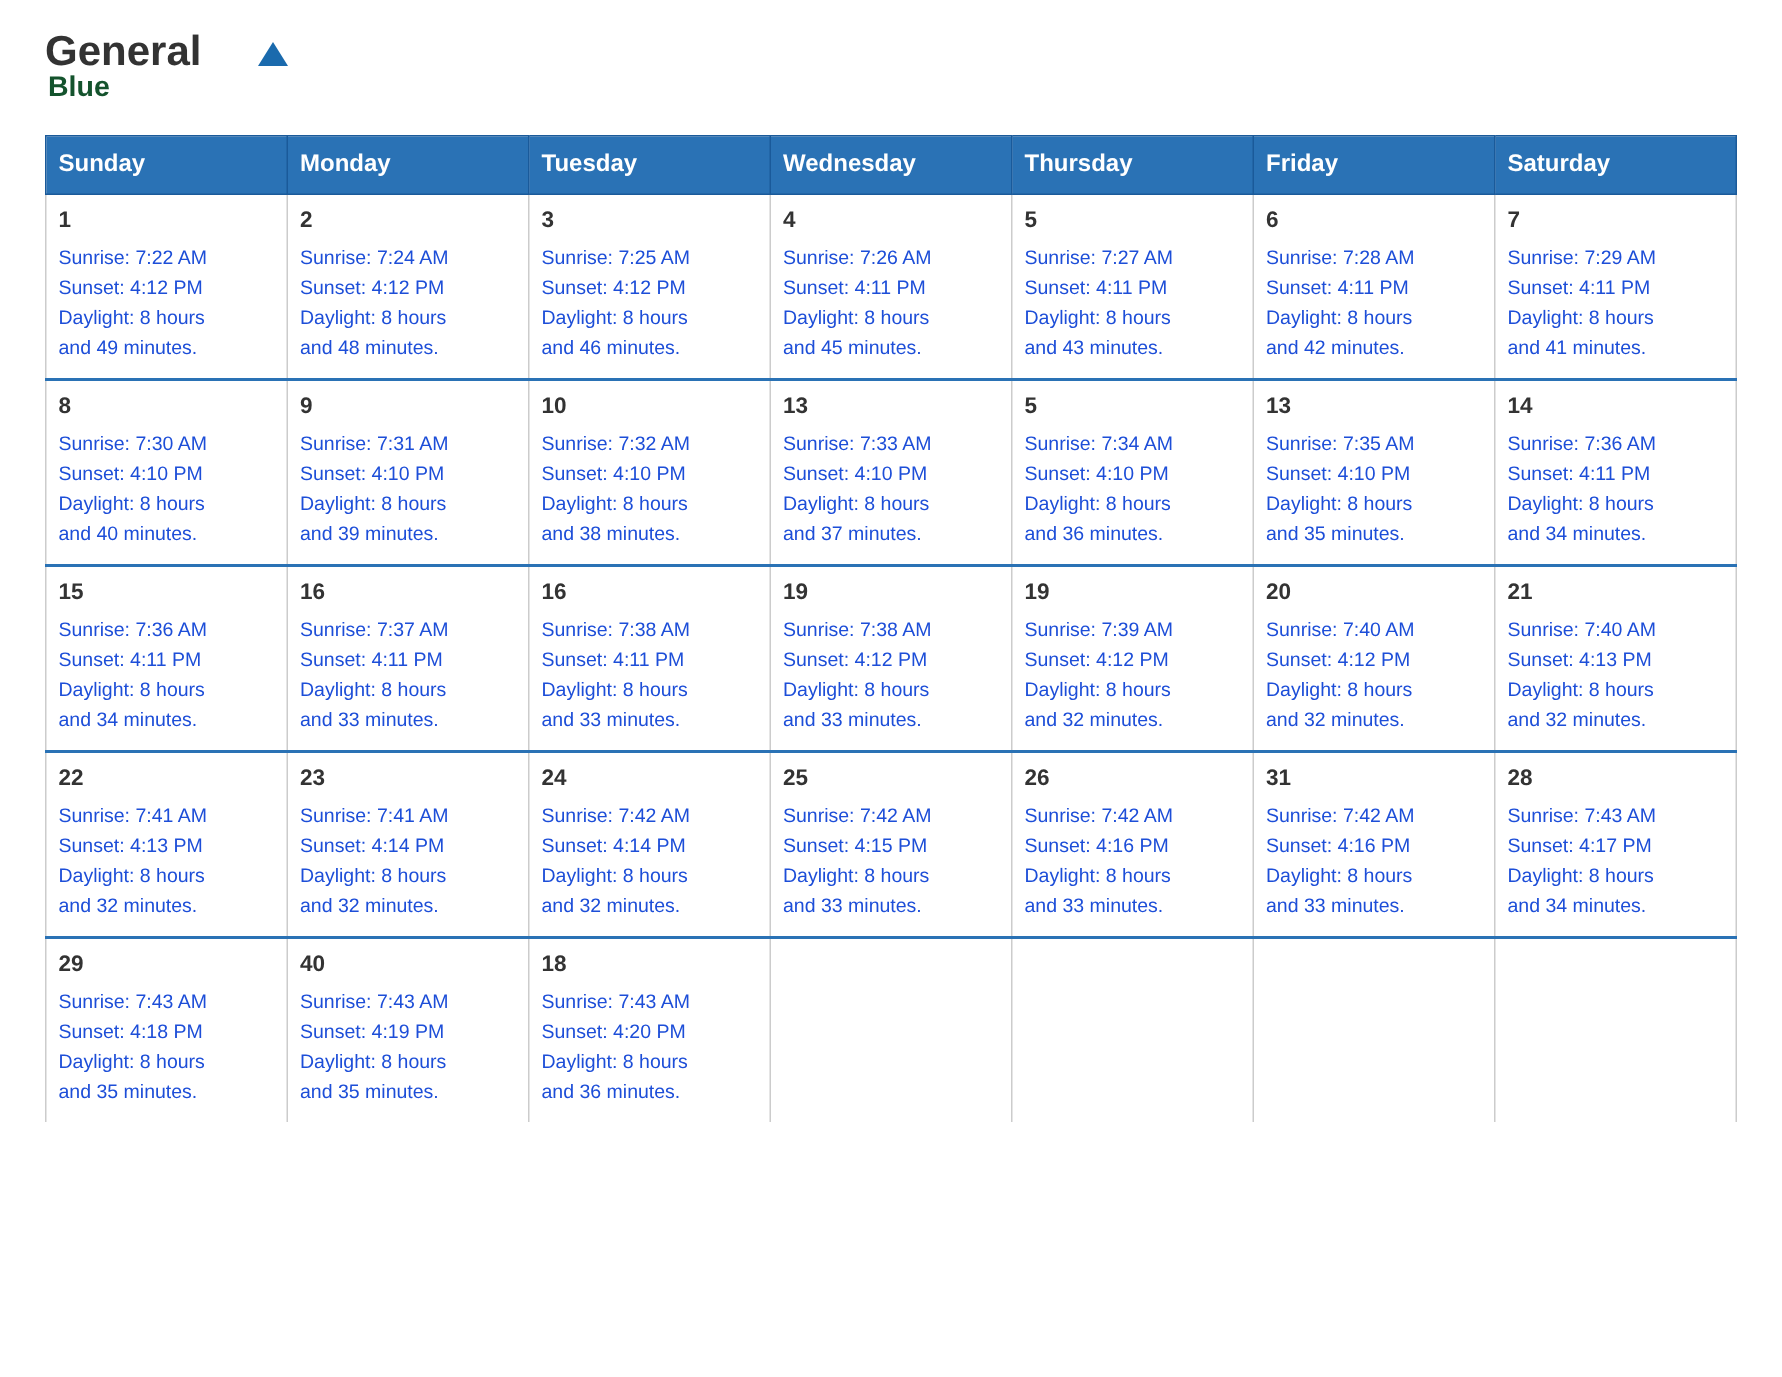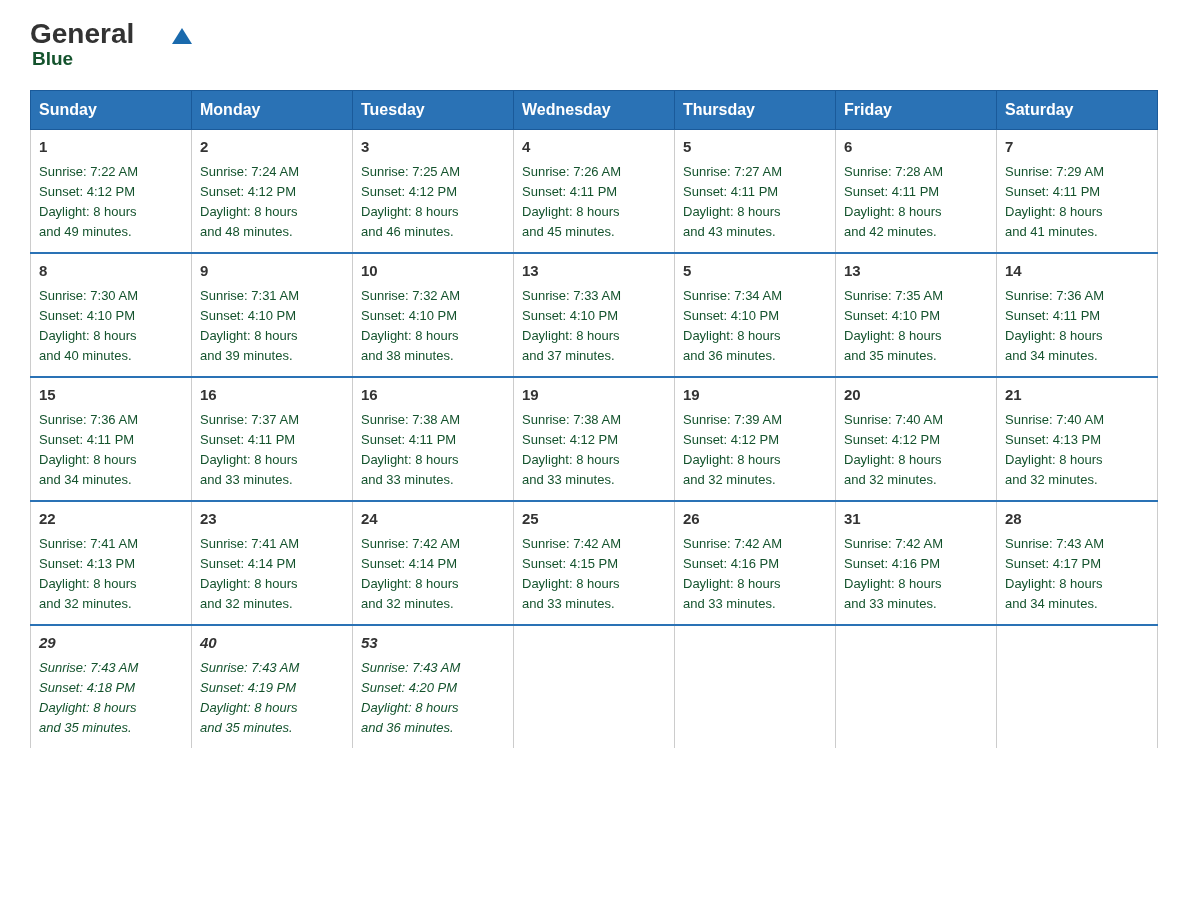--- a/index.html
+++ b/index.html
@@ -66,25 +66,25 @@
       height: 110px;
     }
     .day-num {
       font-size: 15px;
       font-weight: bold;
       margin-bottom: 3px;
       display: block;
     }
     .day-info {
       font-size: 13px;
-      color: #14532d;
+      color: #1d4ed8;
       line-height: 1.55;
     }
     tbody td:last-child { border-right: 1px solid #ccc; }
-    tbody tr:last-child { border-bottom: none; font-style: italic; }
+    tbody tr:last-child { border-bottom: none; }
   </style>
 </head>
 <body>
 
 <div class="header">
   <div class="logo">
   <div style="display:flex;align-items:flex-end;line-height:1;gap:36px;">
     <span style="font-size:28px;font-weight:bold;color:#333;">General</span>
     <span style="display:inline-block;width:0;height:0;border-left:10px solid transparent;border-right:10px solid transparent;border-bottom:16px solid #1a6aad;margin:0 2px;transform:rotate(0deg);position:relative;top:-4px;"></span>
   </div>
@@ -232,21 +232,21 @@
       <tr>
         <td>
           <span class="day-num">29</span>
           <div class="day-info">Sunrise: 7:43 AM<br>Sunset: 4:18 PM<br>Daylight: 8 hours<br>and 35 minutes.</div>
         </td>
         <td>
           <span class="day-num">40</span>
           <div class="day-info">Sunrise: 7:43 AM<br>Sunset: 4:19 PM<br>Daylight: 8 hours<br>and 35 minutes.</div>
         </td>
         <td>
-          <span class="day-num">53</span>
+          <span class="day-num">18</span>
           <div class="day-info">Sunrise: 7:43 AM<br>Sunset: 4:20 PM<br>Daylight: 8 hours<br>and 36 minutes.</div>
         </td>
         <td></td>
         <td></td>
         <td></td>
         <td></td>
       </tr>
     </tbody>
 </table>
 

